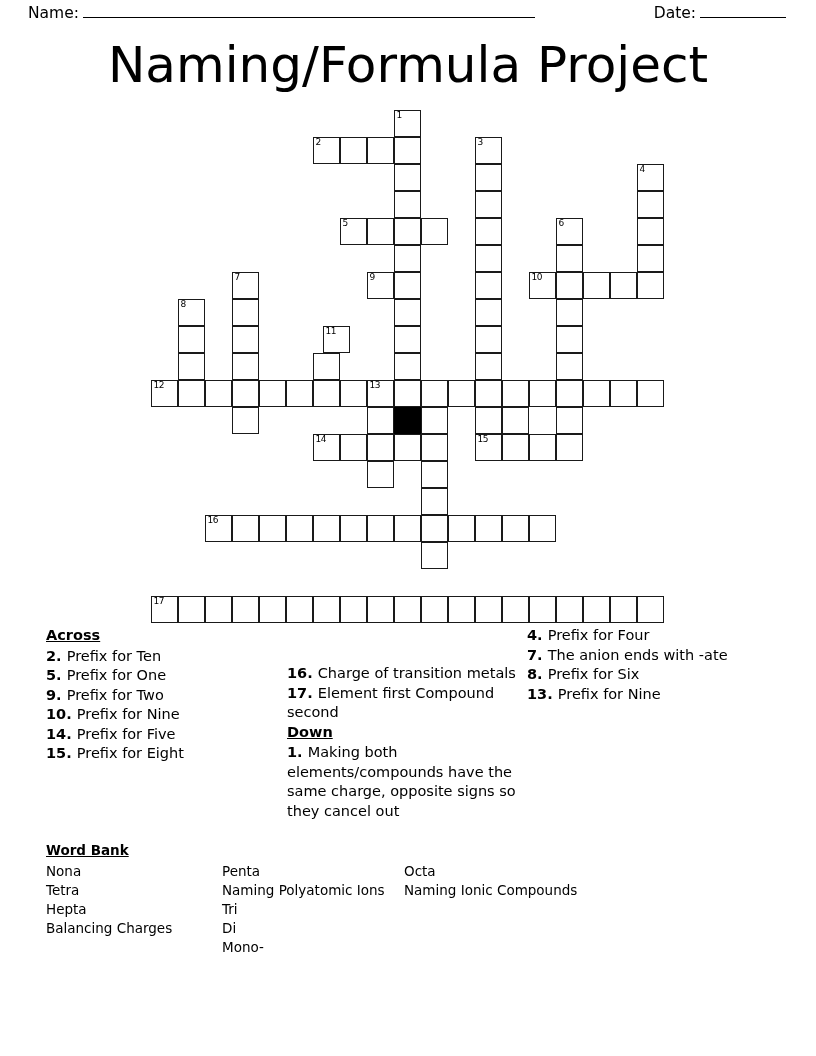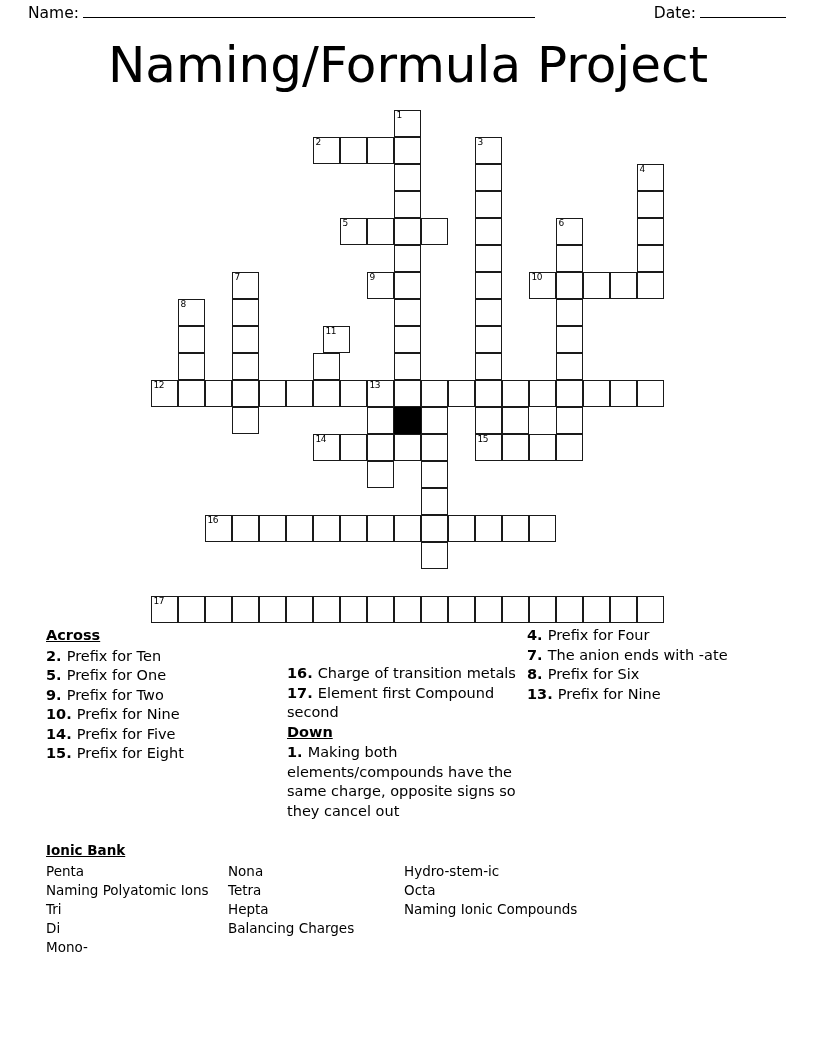--- a/index.html
+++ b/index.html
@@ -322,34 +322,33 @@
     </div>
   <div class="clue-col col3">
       <span class="clue"><span class="cnum">4. </span><span>Prefix for Four</span></span>
       <span class="clue"><span class="cnum">7. </span><span>The anion ends with -ate</span></span>
       <span class="clue"><span class="cnum">8. </span><span>Prefix for Six</span></span>
       <span class="clue"><span class="cnum">13. </span><span>Prefix for Nine</span></span>
     </div>
 </div>
 
 <div id="wordbank">
-  <span class="wb-heading">Ionic Bank</span>
+  <span class="wb-heading">Word Bank</span>
   <div class="wb-cols">
+    <div class="wb-col c2">
+        <span class="wb-item">Nona</span>
+        <span class="wb-item">Tetra</span>
+        <span class="wb-item">Hepta</span>
+        <span class="wb-item">Balancing Charges</span>
+      </div>
     <div class="wb-col c1">
         <span class="wb-item">Penta</span>
         <span class="wb-item">Naming Polyatomic Ions</span>
         <span class="wb-item">Tri</span>
         <span class="wb-item">Di</span>
         <span class="wb-item">Mono-</span>
       </div>
-    <div class="wb-col c2">
-        <span class="wb-item">Nona</span>
-        <span class="wb-item">Tetra</span>
-        <span class="wb-item">Hepta</span>
-        <span class="wb-item">Balancing Charges</span>
-      </div>
     <div class="wb-col c4">
-        <span class="wb-item">Hydro-stem-ic</span>
         <span class="wb-item">Octa</span>
         <span class="wb-item">Naming Ionic Compounds</span>
       </div>
   </div>
 </div>
 
 </body></html>

